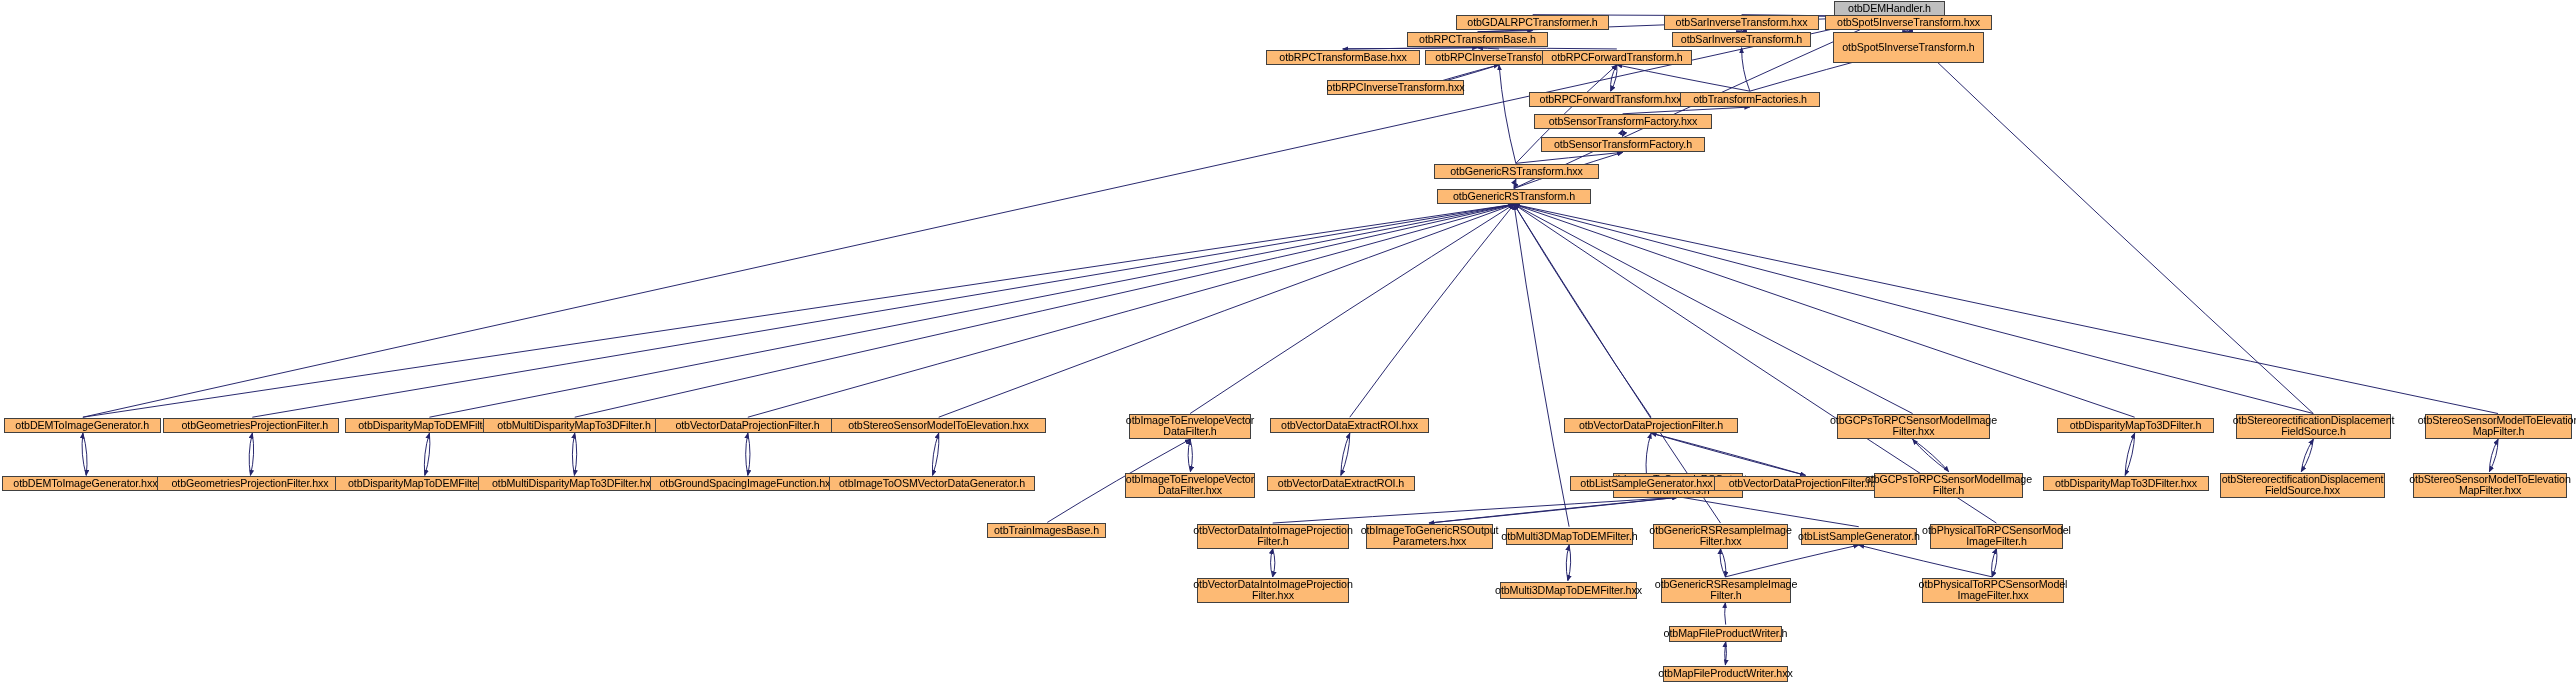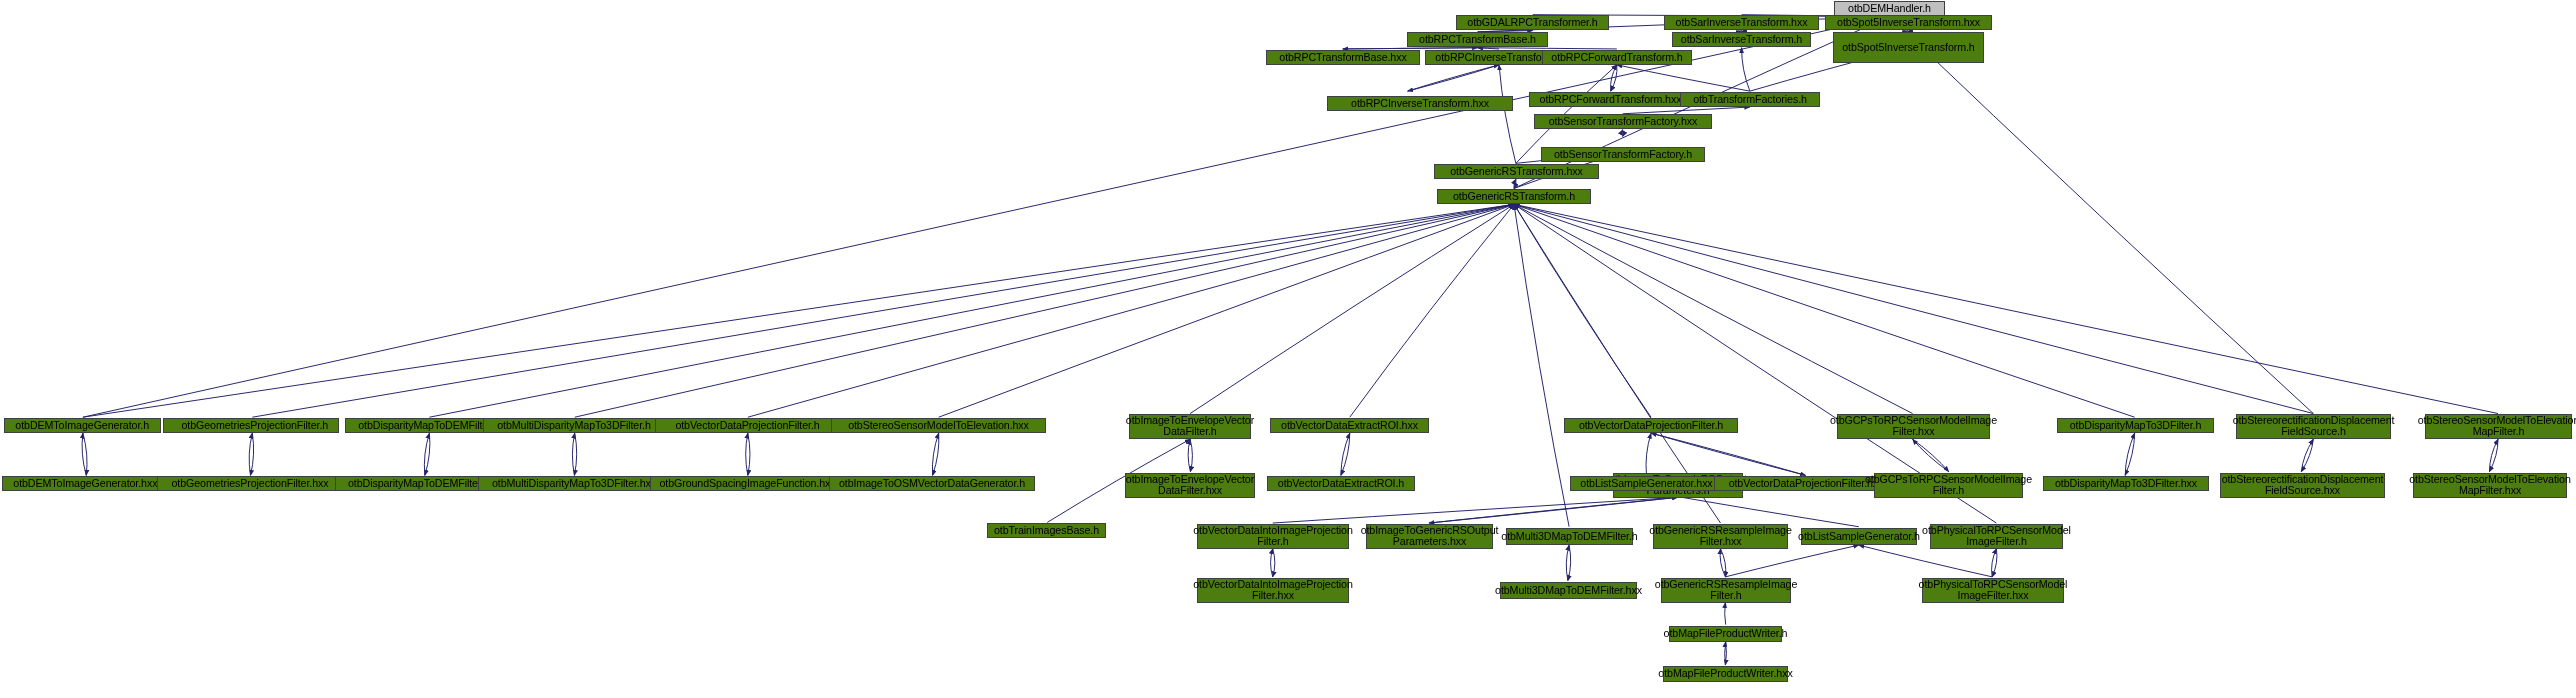--- a/index.html
+++ b/index.html
@@ -1,19 +1,19 @@
 <!DOCTYPE html>
 <html style="font-size:9.8px"><head>
 <meta charset="utf-8">
 <style>
   html,body{margin:0;padding:0;background:#ffffff;}
   body{font-family:"Liberation Sans","DejaVu Sans",sans-serif;}
   #graph{position:relative;width:2576px;height:698px;background:#fff;overflow:hidden;}
   #edges{position:absolute;left:0;top:0;width:2576px;height:698px;pointer-events:none;}
-  .node{position:absolute;box-sizing:border-box;border:0.6px solid #404040;background:#4d7c0f;
+  .node{position:absolute;box-sizing:border-box;border:0.6px solid #404040;background:#fdba74;
         display:flex;align-items:center;justify-content:center;text-align:center;
         font-size:10.7px;line-height:1.08;color:#000;letter-spacing:-0.1px;
         padding:0.6px 2.4px;white-space:pre-line;}
   .node.root{background:#bfbfbf;border:0.6px solid #404040;}
 </style>
 </head>
 <body>
 
 <div id="graph">
   <svg id="edges" viewBox="0 0 4208 1141">
@@ -122,25 +122,25 @@
       <div class="node root" style="left: 1834px; top: 1.2px; width: 111px; height: 14.7px;">otbDEMHandler.h</div>
       <div class="node" style="left: 1456px; top: 15.3px; width: 153px; height: 14.7px;">otbGDALRPCTransformer.h</div>
       <div class="node" style="left: 1664px; top: 15.3px; width: 155px; height: 14.7px;">otbSarInverseTransform.hxx</div>
       <div class="node" style="left: 1825px; top: 15.3px; width: 167px; height: 14.7px;">otbSpot5InverseTransform.hxx</div>
       <div class="node" style="left: 1407px; top: 32px; width: 141px; height: 14.7px;">otbRPCTransformBase.h</div>
       <div class="node" style="left: 1672px; top: 32px; width: 139px; height: 14.7px;">otbSarInverseTransform.h</div>
       <div class="node" style="left: 1833px; top: 32px; width: 151px; height: 31px;">otbSpot5InverseTransform.h</div>
       <div class="node" style="left: 1266px; top: 50px; width: 154px; height: 14.7px;">otbRPCTransformBase.hxx</div>
       <div class="node" style="left: 1425px; top: 50px; width: 148px; height: 14.7px;">otbRPCInverseTransform.h</div>
       <div class="node" style="left: 1542px; top: 50px; width: 150px; height: 14.7px;">otbRPCForwardTransform.h</div>
-      <div class="node" style="left: 1327px; top: 96px; width: 186px; height: 14.7px;">otbRPCInverseTransform.hxx</div>
+      <div class="node" style="left: 1327px; top: 80px; width: 137px; height: 14.7px;">otbRPCInverseTransform.hxx</div>
       <div class="node" style="left: 1529px; top: 92px; width: 163px; height: 14.7px;">otbRPCForwardTransform.hxx</div>
       <div class="node" style="left: 1680px; top: 92px; width: 140px; height: 14.7px;">otbTransformFactories.h</div>
       <div class="node" style="left: 1534px; top: 114px; width: 178px; height: 14.7px;">otbSensorTransformFactory.hxx</div>
-      <div class="node" style="left: 1541px; top: 147px; width: 164px; height: 14.7px; text-align: center;">otbSensorTransformFactory.h</div>
+      <div class="node" style="left: 1541px; top: 137px; width: 164px; height: 14.7px; text-align: center;">otbSensorTransformFactory.h</div>
       <div class="node" style="left: 1434px; top: 164px; width: 165px; height: 14.7px;">otbGenericRSTransform.hxx</div>
       <div class="node" style="left: 1437px; top: 189px; width: 154px; height: 14.7px;">otbGenericRSTransform.h</div>
       <div class="node" style="left: 3.7px; top: 418px; width: 157px; height: 14.7px;">otbDEMToImageGenerator.h</div>
       <div class="node" style="left: 163px; top: 418px; width: 176px; height: 14.7px; padding-left: 10px;">otbGeometriesProjectionFilter.h</div>
       <div class="node" style="left: 345px; top: 418px; width: 168px; height: 14.7px;">otbDisparityMapToDEMFilter.h</div>
       <div class="node" style="left: 483px; top: 418px; width: 182px; height: 14.7px;">otbMultiDisparityMapTo3DFilter.h</div>
       <div class="node" style="left: 655px; top: 418px; width: 185px; height: 14.7px;">otbVectorDataProjectionFilter.h</div>
       <div class="node" style="left: 831px; top: 418px; width: 215px; height: 14.7px;">otbStereoSensorModelToElevation.hxx</div>
       <div class="node" style="left: 1129px; top: 414px; width: 122px; height: 24.5px;">otbImageToEnvelopeVector
 DataFilter.h</div>

